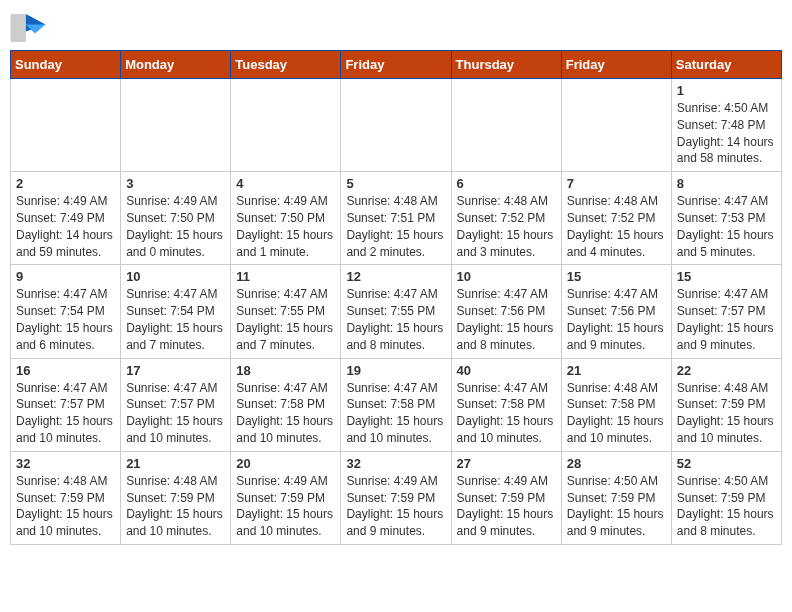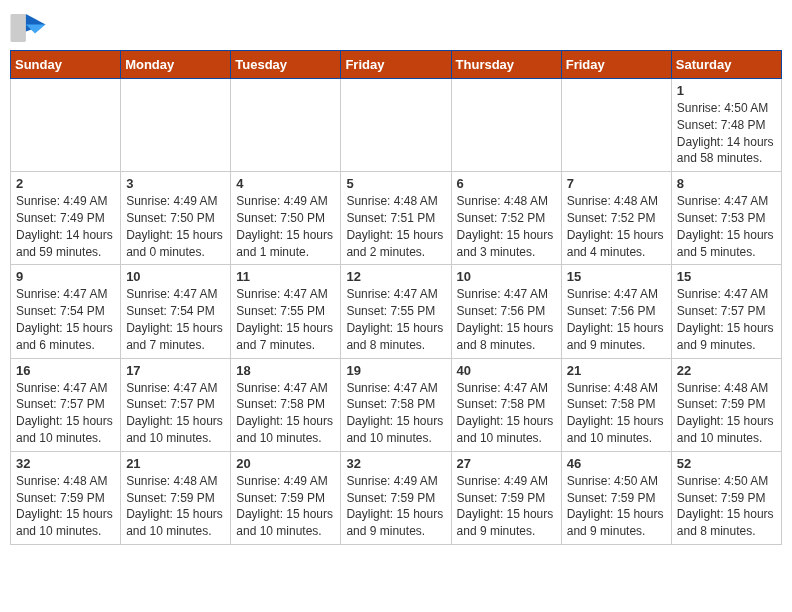--- a/index.html
+++ b/index.html
@@ -295,21 +295,21 @@
 Sunset: 7:59 PM
 Daylight: 15 hours and 9 minutes.</div>
         </td>
         <td>
           <span class="day-number">27</span>
           <div class="day-info" style="white-space: pre-line;">Sunrise: 4:49 AM
 Sunset: 7:59 PM
 Daylight: 15 hours and 9 minutes.</div>
         </td>
         <td>
-          <span class="day-number">46</span>
+          <span class="day-number">28</span>
           <div class="day-info" style="white-space: pre-line;">Sunrise: 4:50 AM
 Sunset: 7:59 PM
 Daylight: 15 hours and 9 minutes.</div>
         </td>
         <td>
           <span class="day-number">52</span>
           <div class="day-info" style="white-space: pre-line;">Sunrise: 4:50 AM
 Sunset: 7:59 PM
 Daylight: 15 hours and 8 minutes.</div>
         </td>

